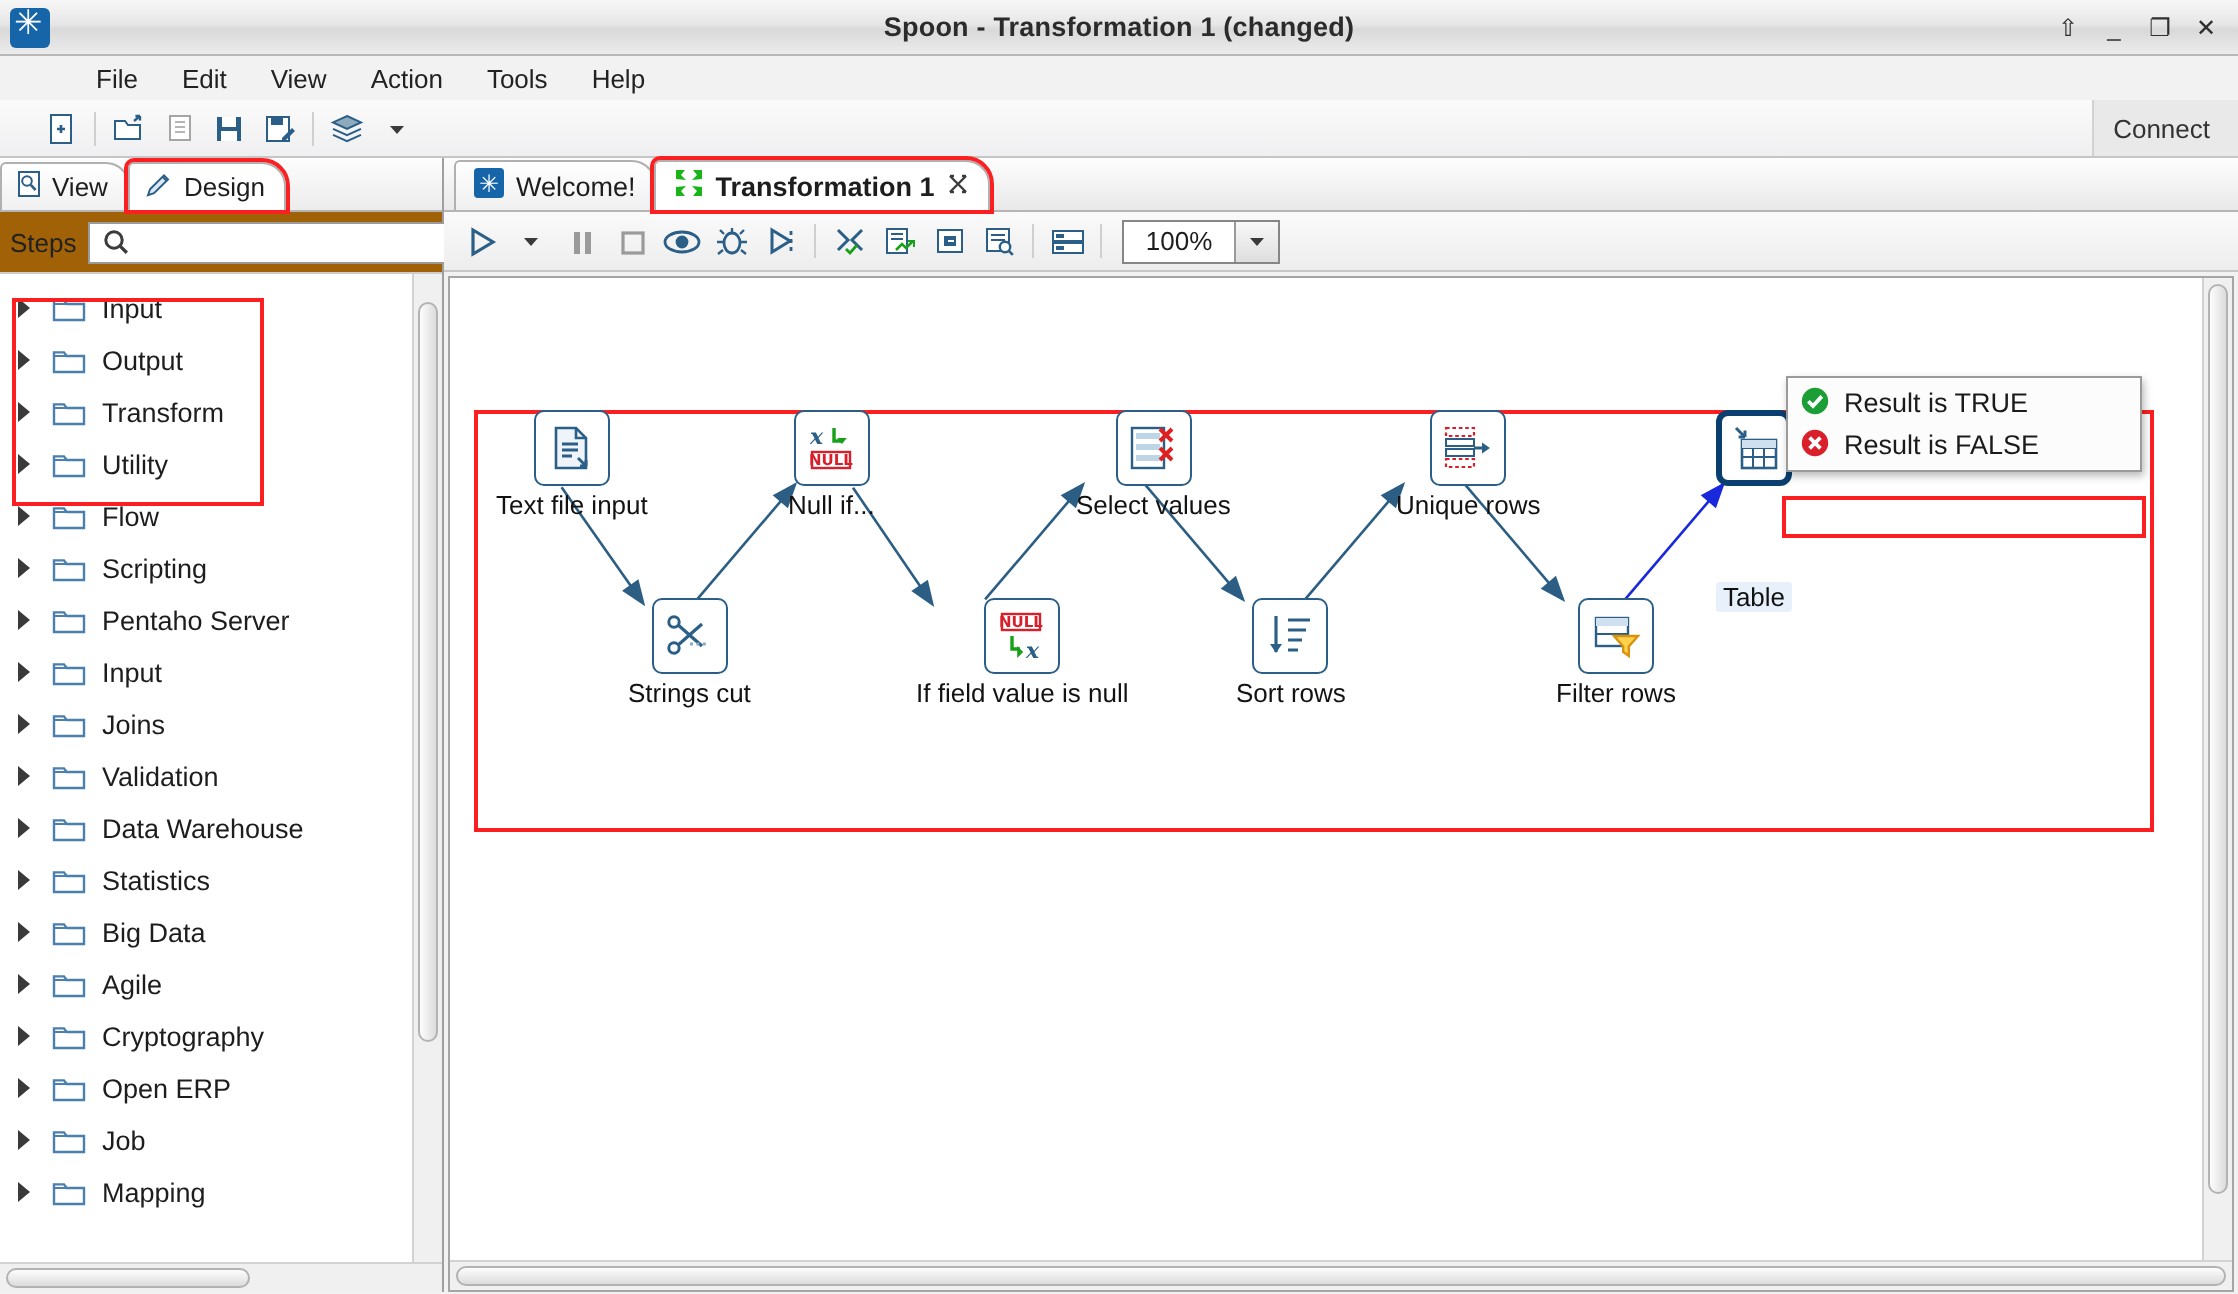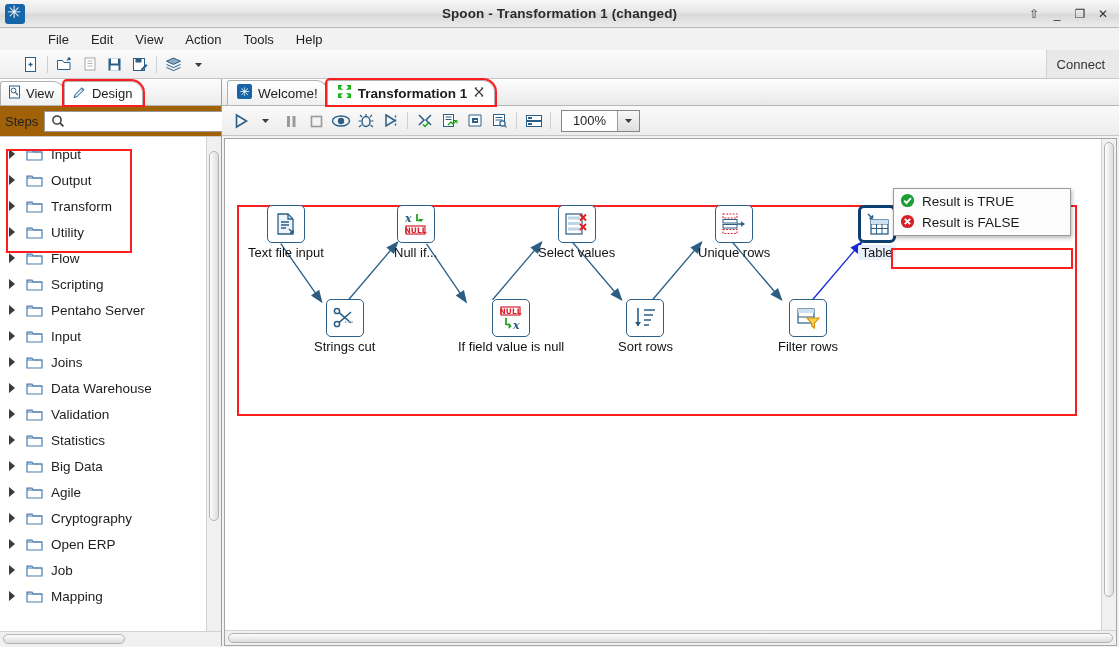--- a/index.html
+++ b/index.html
@@ -391,31 +391,31 @@
             <span>Joins</span>
           </div>
           <div class="tnode">
             <span class="arrow"></span>
             <span class="folder">
               <svg width="17" height="14" viewBox="0 0 17 14">
                 <path d="M1 3.2h5l1.3 1.8H16V13H1z" fill="#fff" stroke="#4a7fae" stroke-width="1.2"></path>
                 <path d="M1 5h15" stroke="#4a7fae" stroke-width="1"></path>
               </svg>
             </span>
+            <span>Validation</span>
+          </div>
+          <div class="tnode">
+            <span class="arrow"></span>
+            <span class="folder">
+              <svg width="17" height="14" viewBox="0 0 17 14">
+                <path d="M1 3.2h5l1.3 1.8H16V13H1z" fill="#fff" stroke="#4a7fae" stroke-width="1.2"></path>
+                <path d="M1 5h15" stroke="#4a7fae" stroke-width="1"></path>
+              </svg>
+            </span>
             <span>Data Warehouse</span>
-          </div>
-          <div class="tnode">
-            <span class="arrow"></span>
-            <span class="folder">
-              <svg width="17" height="14" viewBox="0 0 17 14">
-                <path d="M1 3.2h5l1.3 1.8H16V13H1z" fill="#fff" stroke="#4a7fae" stroke-width="1.2"></path>
-                <path d="M1 5h15" stroke="#4a7fae" stroke-width="1"></path>
-              </svg>
-            </span>
-            <span>Validation</span>
           </div>
           <div class="tnode">
             <span class="arrow"></span>
             <span class="folder">
               <svg width="17" height="14" viewBox="0 0 17 14">
                 <path d="M1 3.2h5l1.3 1.8H16V13H1z" fill="#fff" stroke="#4a7fae" stroke-width="1.2"></path>
                 <path d="M1 5h15" stroke="#4a7fae" stroke-width="1"></path>
               </svg>
             </span>
             <span>Statistics</span>
@@ -720,21 +720,21 @@
                 <div class="box">
                   <svg width="26" height="26" viewBox="0 0 26 26">
                     <rect x="3" y="4" width="16" height="14" fill="#fff" stroke="#2b5f87" stroke-width="1.2"></rect>
                     <rect x="3" y="4" width="16" height="4" fill="#cfe0ef"></rect>
                     <path d="M3 12h16" stroke="#2b5f87"></path>
                     <path d="M12 13h12l-4.6 5.2V23l-2.8-2v-2.8z" fill="#ffd24d" stroke="#d8920f" stroke-width="1.2"></path>
                   </svg>
                 </div>
                 <div class="cap">Filter rows</div>
               </div>
-              <div class="step" style="left: 633px; top: 66px;">
+              <div class="step" style="left: 633px; top: 66px; gap: 46px;">
                 <div class="box sel">
                   <svg width="28" height="26" viewBox="0 0 28 26">
                     <path d="M5 3l4.5 4.5m0 0V4.3m0 3.2H6.3" stroke="#2b5f87" stroke-width="1.5" fill="none"></path>
                     <rect x="8" y="9" width="17" height="14" fill="#fff" stroke="#2b5f87" stroke-width="1.3"></rect>
                     <path d="M8 13h17M8 17.5h17M13.5 9v14M19 9v14" stroke="#2b5f87" stroke-width="1"></path>
                     <rect x="8" y="9" width="17" height="4" fill="#cfe0ef"></rect>
                   </svg>
                 </div>
                 <div class="cap hl">Table</div>
               </div>

